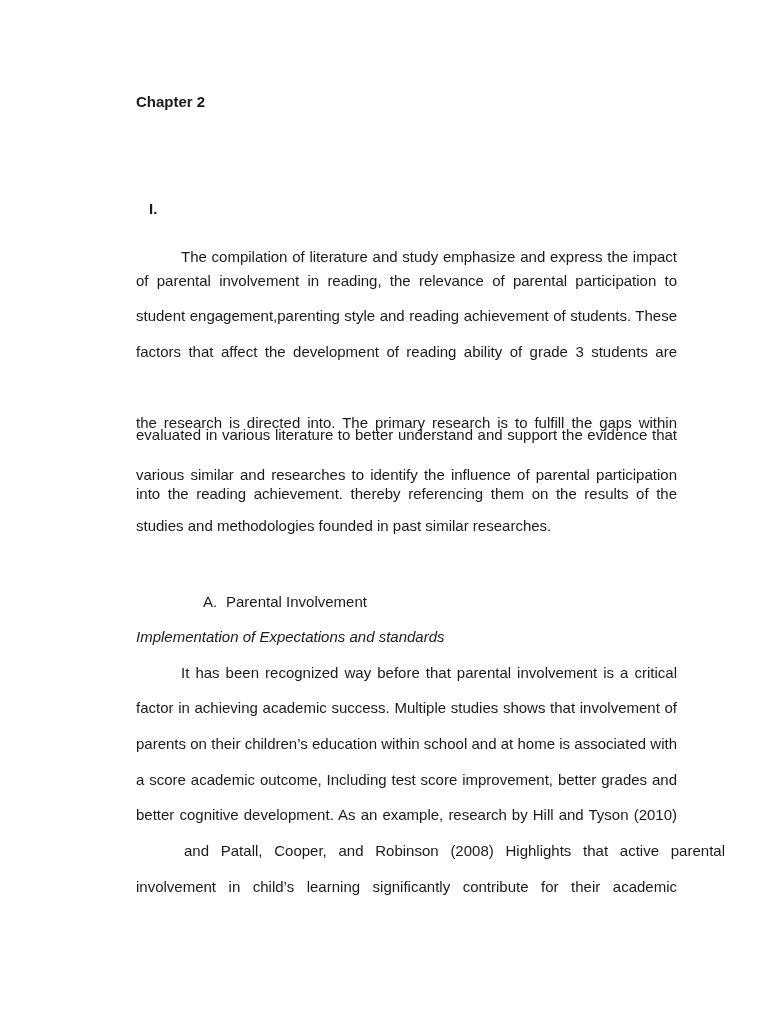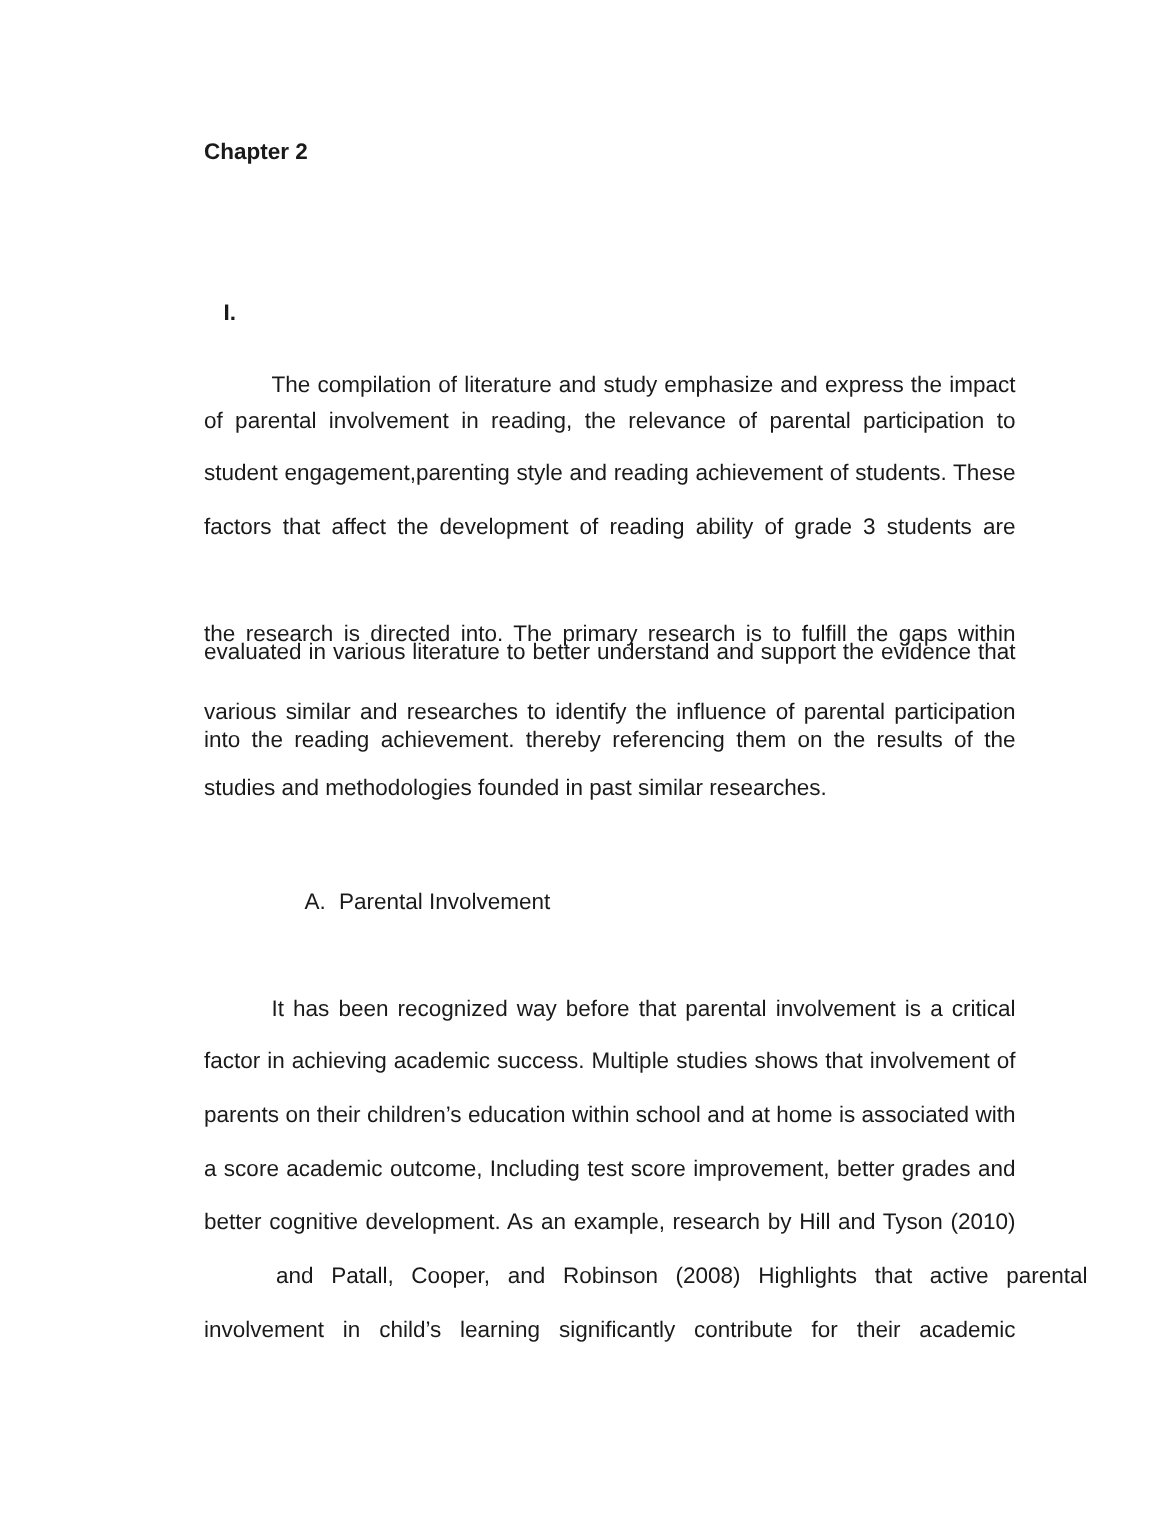--- a/index.html
+++ b/index.html
@@ -38,20 +38,21 @@
     <div class="line" style="top:378px;margin-top:48px;">evaluated in various literature to better understand and support the evidence that</div>
     <div class="line" style="top:414px;">the research is directed into. The primary research is to fulfill the gaps within</div>
     <div class="line" style="top:450px;margin-top:16px;">various similar and researches to identify the influence of parental participation</div>
     <div class="line" style="top:485px;">into the reading achievement. thereby referencing them on the results of the</div>
     <div class="line last" style="top:517px;">studies and methodologies founded in past similar researches.</div>
   </div>
 
   <div class="abs" style="left:203px; top:593px;">A.</div>
   <div class="abs" style="left:226px; top:593px;">Parental Involvement</div>
 
+  <div class="abs italic" style="left:136px; top:628px;">Implementation of Expectations and standards</div>
 
   <div>
     <div class="line indent" style="top:664px;">It has been recognized way before that parental involvement is a critical</div>
     <div class="line" style="top:699px;">factor in achieving academic success. Multiple studies shows that involvement of</div>
     <div class="line" style="top:735px;">parents on their children’s education within school and at home is associated with</div>
     <div class="line" style="top:771px;">a score academic outcome, Including test score improvement, better grades and</div>
     <div class="line" style="top:806px;">better cognitive development. As an example, research by Hill and Tyson (2010)</div>
     <div class="line" style="top:842px;margin-left:48px;">and Patall, Cooper, and Robinson (2008) Highlights that active parental</div>
     <div class="line" style="top:878px;">involvement in child’s learning significantly contribute for their academic</div>
   </div>

